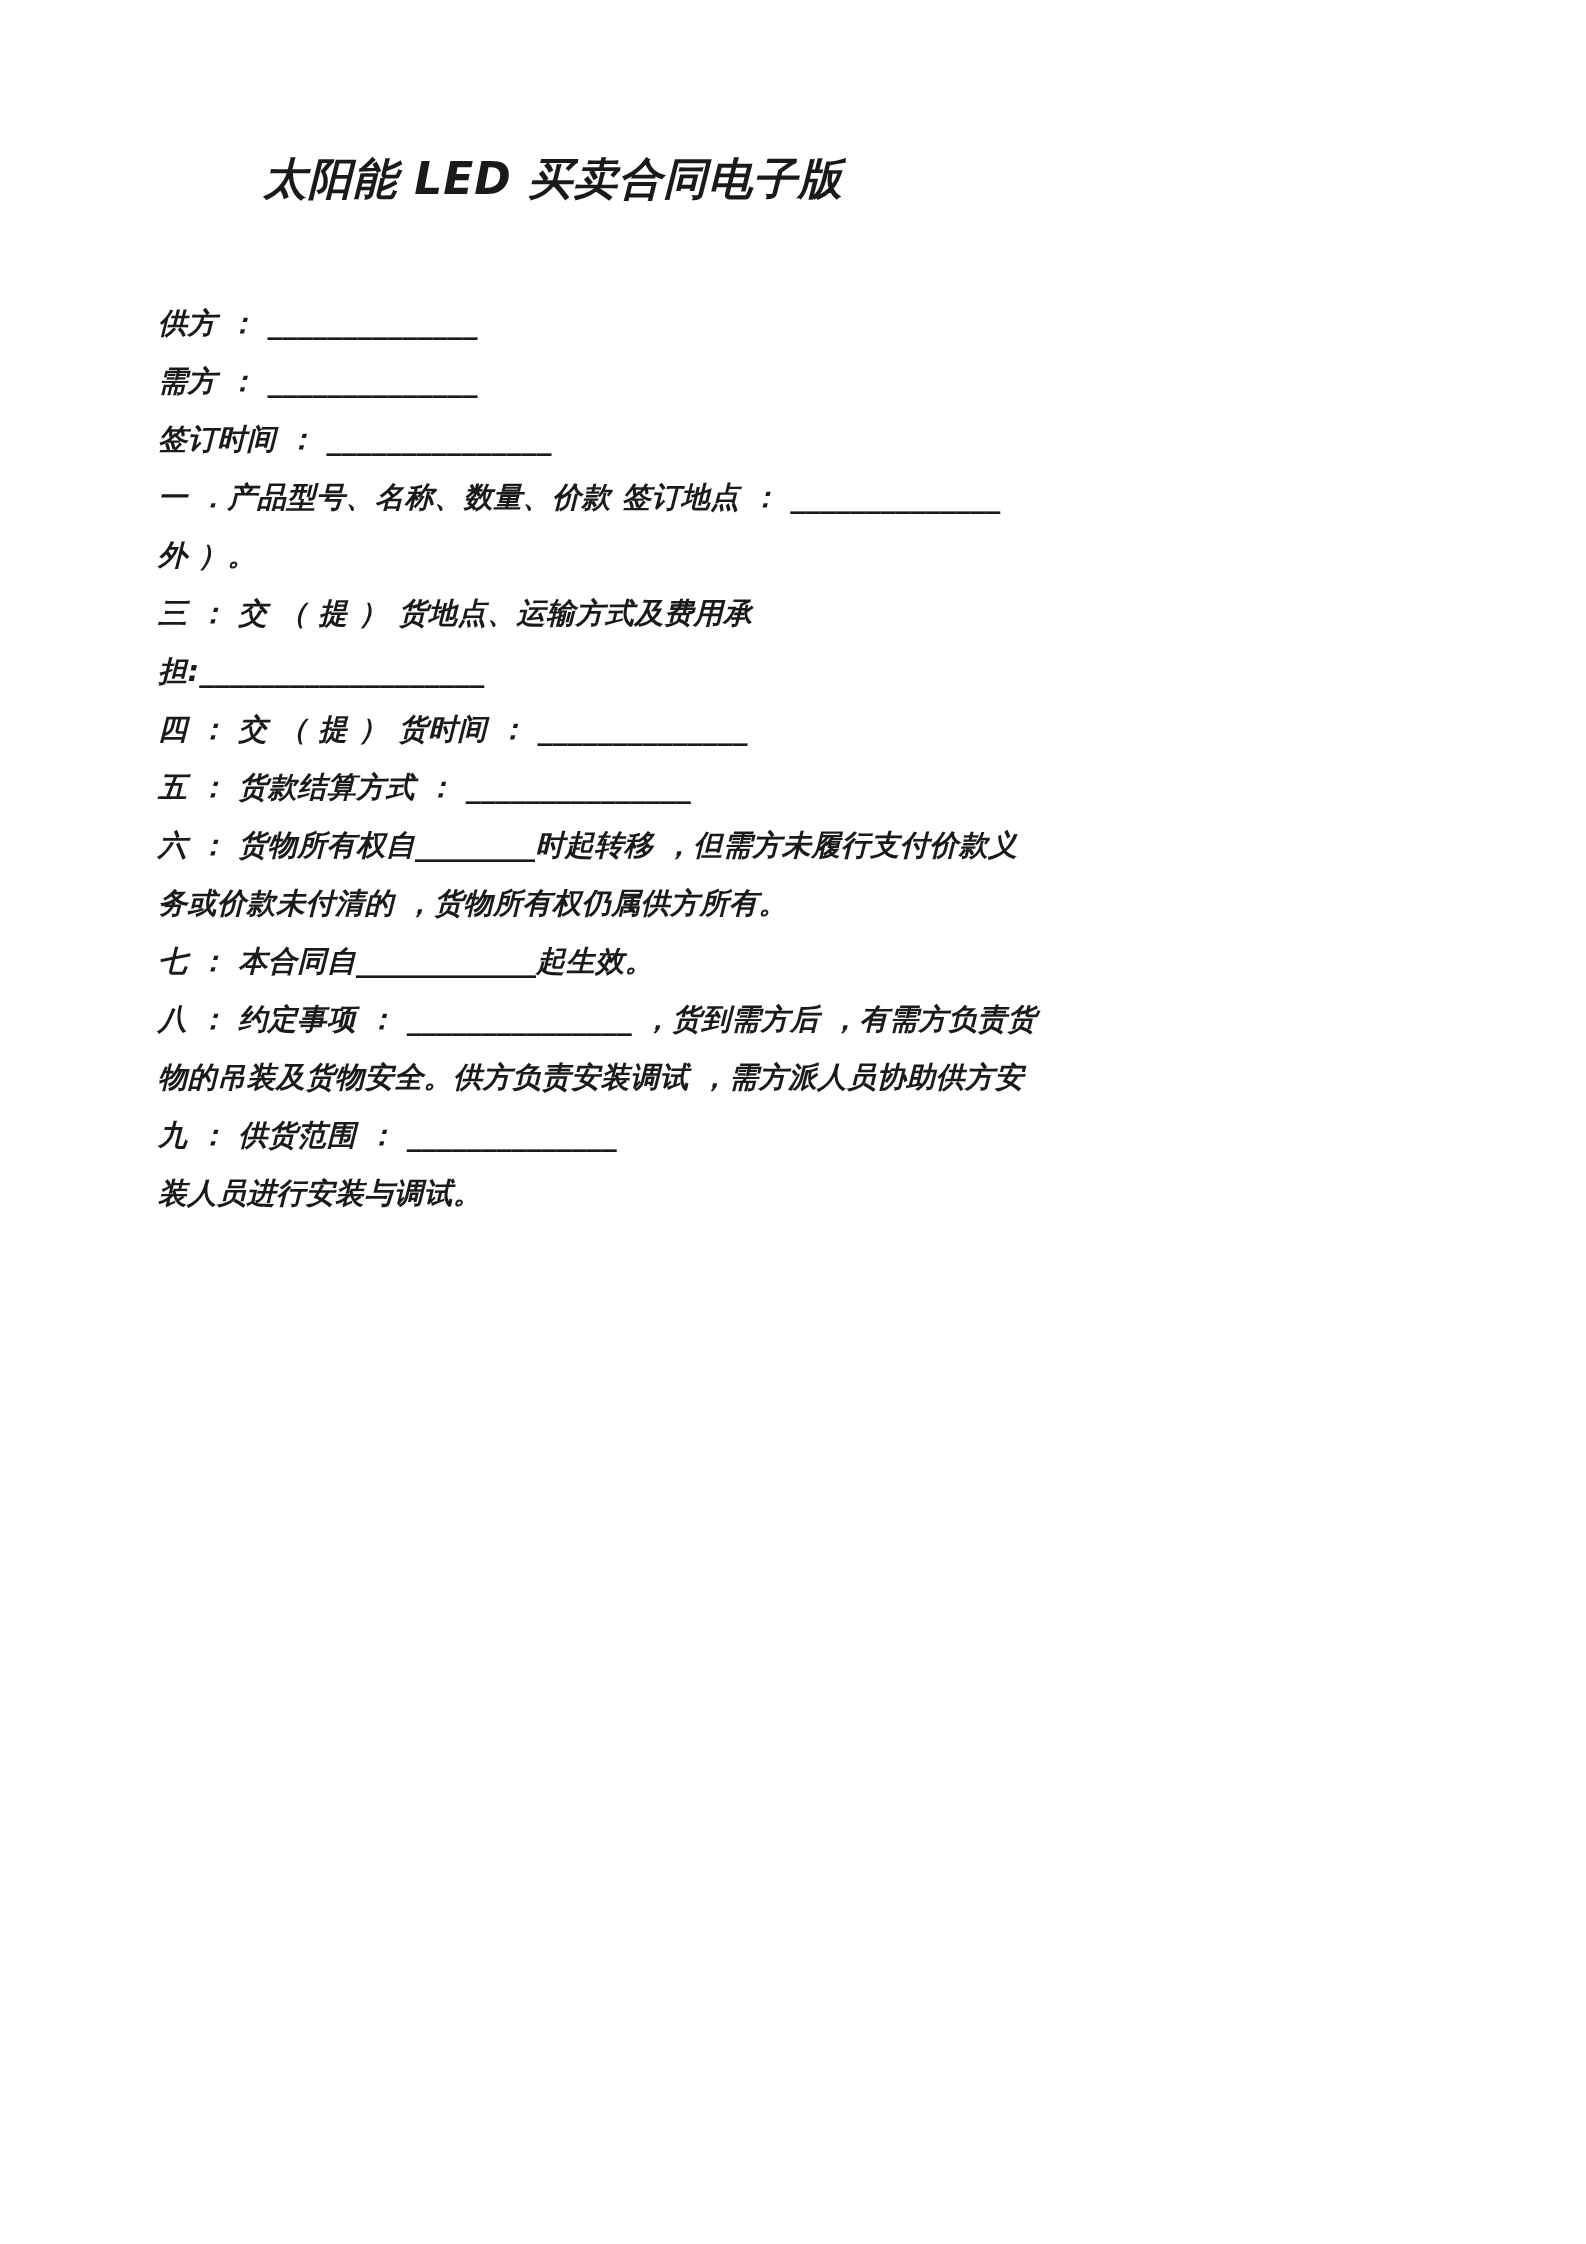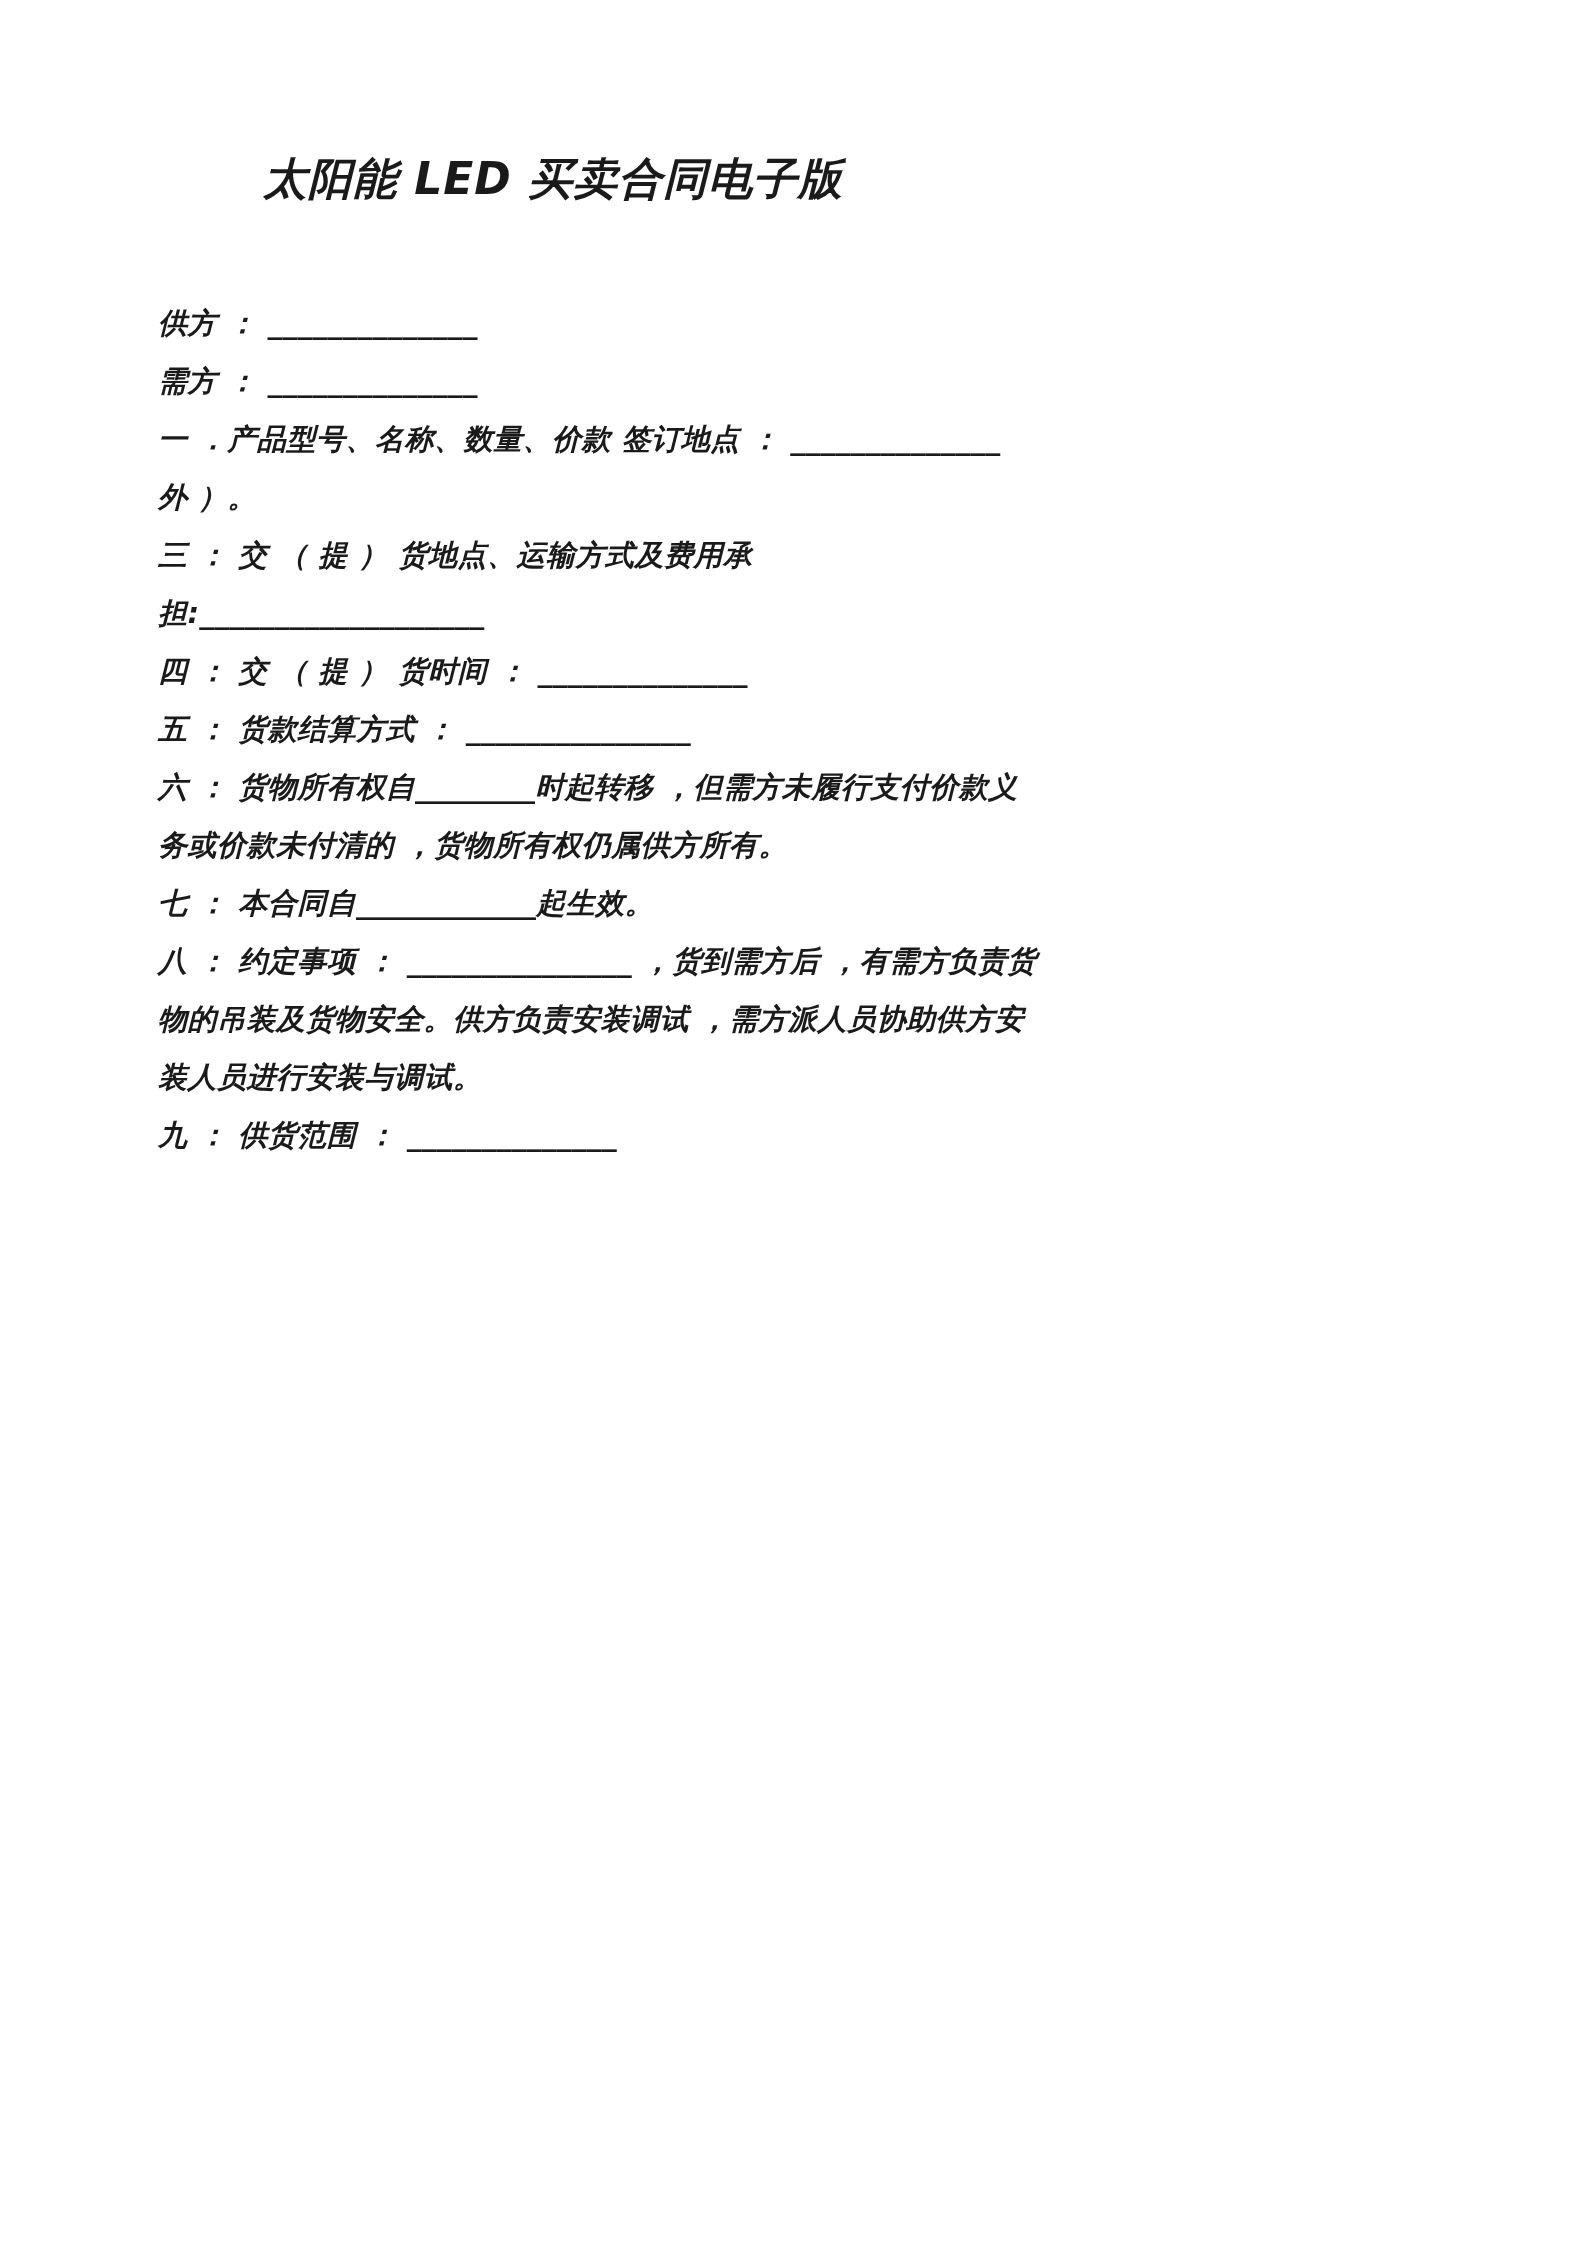--- a/index.html
+++ b/index.html
@@ -46,28 +46,29 @@
 </style>
 </head>
 <body>
 
 <div class="page">
   <div class="content">
     <h1 class="doc-title">太阳能 LED 买卖合同电子版</h1>
     <div id="lines-container">
         <div class="doc-line">供方 ： ______________</div>
         <div class="doc-line">需方 ： ______________</div>
+        <div class="doc-line">签订时间 ： _______________</div>
         <div class="doc-line">一 ．产品型号、名称、数量、价款 签订地点 ： ______________</div>
         <div class="doc-line">外 ）。</div>
         <div class="doc-line">三 ： 交 （ 提 ） 货地点、运输方式及费用承</div>
         <div class="doc-line">担:___________________</div>
         <div class="doc-line">四 ： 交 （ 提 ） 货时间 ： ______________</div>
         <div class="doc-line">五 ： 货款结算方式 ： _______________</div>
         <div class="doc-line">六 ： 货物所有权自________时起转移 ，但需方未履行支付价款义</div>
         <div class="doc-line">务或价款未付清的 ，货物所有权仍属供方所有。</div>
         <div class="doc-line">七 ： 本合同自____________起生效。</div>
         <div class="doc-line">八 ： 约定事项 ： _______________ ，货到需方后 ，有需方负责货</div>
         <div class="doc-line">物的吊装及货物安全。供方负责安装调试 ，需方派人员协助供方安</div>
+        <div class="doc-line">九 ： 供货范围 ： ______________</div>
         <div class="doc-line">装人员进行安装与调试。</div>
-        <div class="doc-line">九 ： 供货范围 ： ______________</div>
       </div>
   </div>
 </div>
 
 </body></html>

